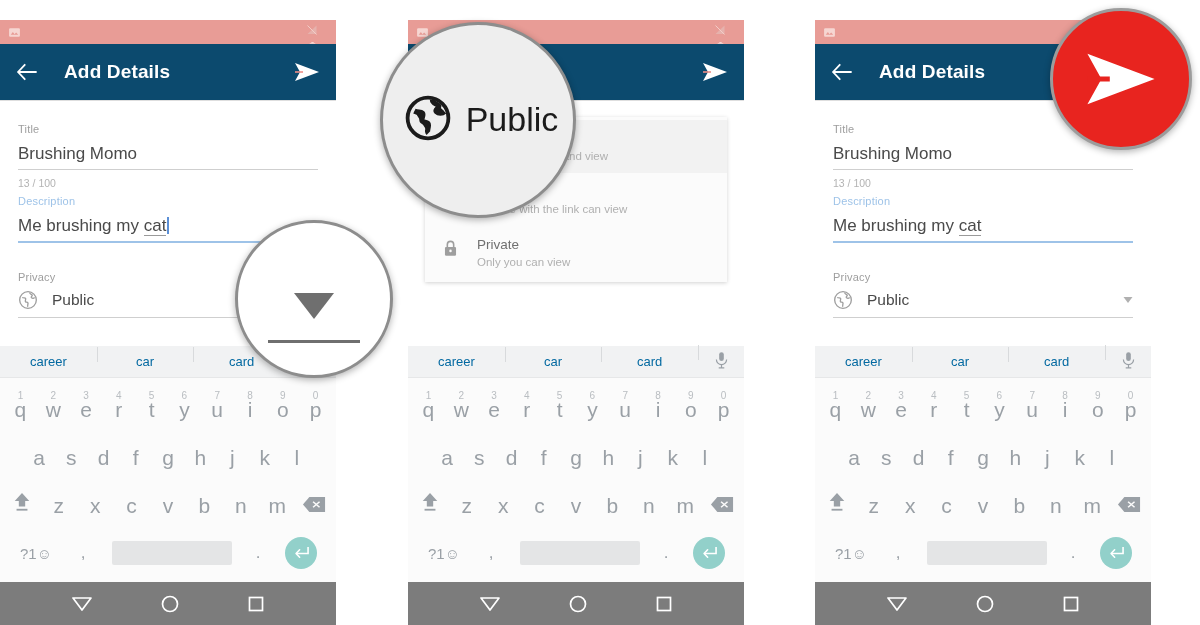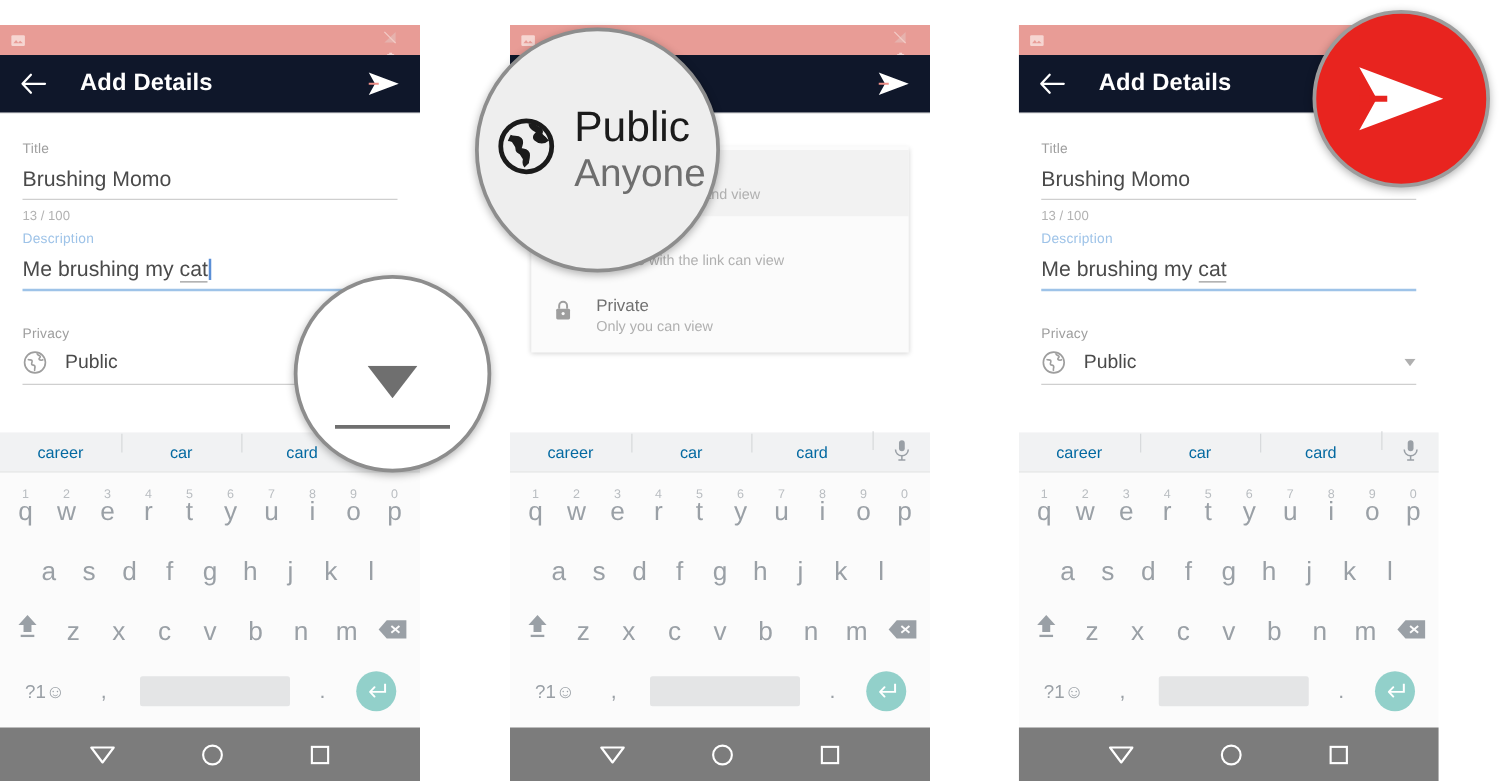--- a/index.html
+++ b/index.html
@@ -27,21 +27,21 @@
     color: #f6d6d2; font-size: 11.5px; letter-spacing: .2px;
   }
   .sb-left { display:flex; align-items:center; gap:5px; }
   .sb-right { margin-left:auto; display:flex; align-items:center; gap:6px;flex-direction:column; }
   .sb-time { font-size: 12.5px; color: #f9e3e0; font-weight: 400; }
   .ico { display:inline-block; line-height:1; }
   .ico svg { display:block; }
 
   
   .appbar {
-    height: 46px; background: #0f172a;
+    height: 56px; background: #0c4a6e;
     display: flex; align-items: center; padding: 0 16px;
     position: relative;
   }
   .appbar .title {
     color: #ffffff; font-size: 19px; font-weight: 700;
     margin-left: 26px; letter-spacing: .15px;
   }
   .appbar .send { margin-left: auto; }
   .divider-line { height: 1px; background: #dedede; }
 
@@ -676,21 +676,20 @@
 
   <div class="mag m2">
     <div class="m2-inner">
       <span class="m2-globe"><svg width="48" height="48" viewBox="0 0 24 24">
             <circle cx="12" cy="12" r="10.2" fill="none" stroke="#1b1b1b" stroke-width="1.9"></circle>
             <path d="M5.2 8.6c2 1 3 0 4 1s-1 3 0 4 3 0 3 2-1 3 0 4" fill="#1b1b1b" stroke="#1b1b1b" stroke-width="2.6" stroke-linejoin="round"></path>
             <path d="M14.2 2.8c0 2 2 2 3 3s-2 2-1 3 3 1 4 0" fill="#1b1b1b" stroke="#1b1b1b" stroke-width="2.6" stroke-linejoin="round"></path>
           </svg></span>
       <span class="m2-text">
         <span class="m2-t">Public</span>
-        <span class="m2-s">Anyone</span>
       </span>
     </div>
   </div>
 
   <div class="mag m3">
     <span class="ico">
         <svg width="74" height="56" viewBox="0 0 26 20">
           <path d="M1 1l24 9-24 9 5-9z" fill="#fff"></path>
           <path d="M1 10h8" stroke="#e8241f" stroke-width="1.7"></path>
         </svg>

